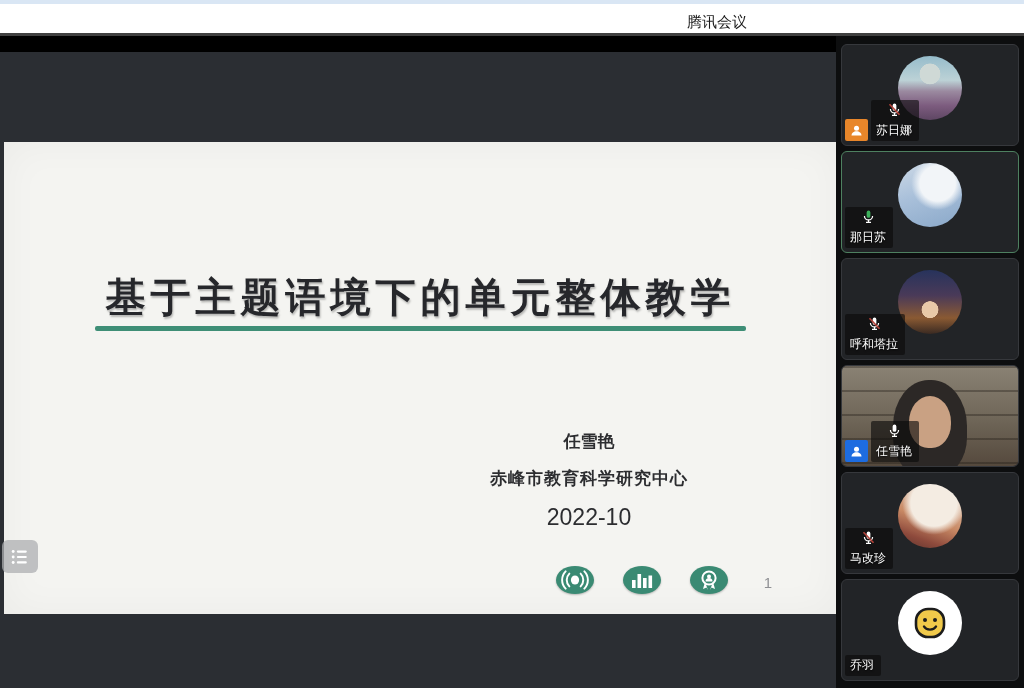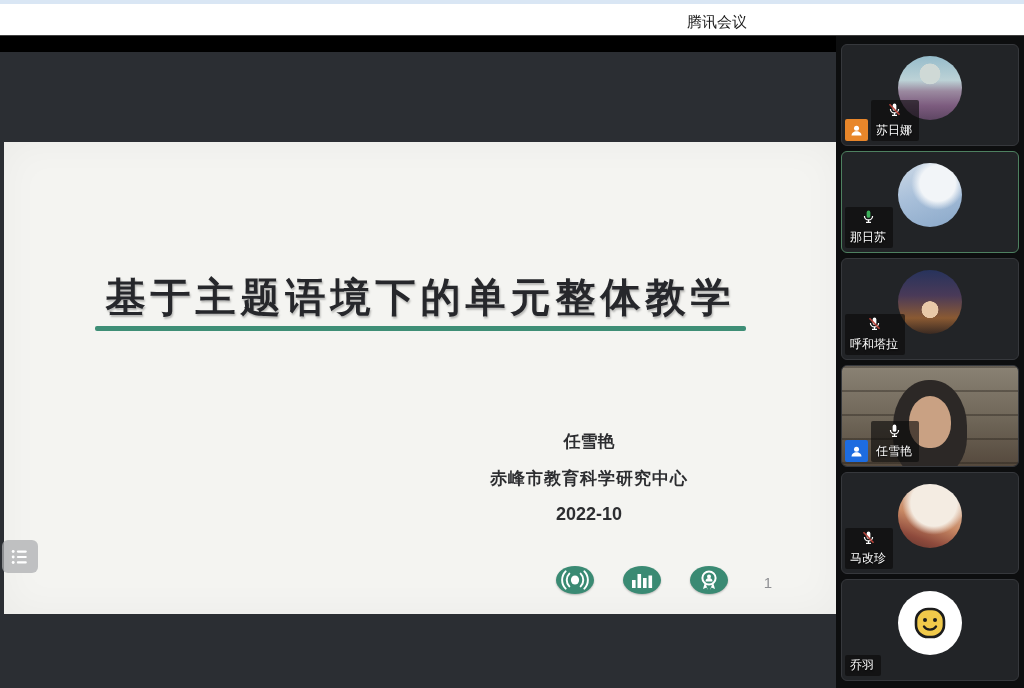--- a/index.html
+++ b/index.html
@@ -3,39 +3,39 @@
 <meta charset="utf-8">
 <style>
   * { margin:0; padding:0; box-sizing:border-box; }
   html,body { width:1024px; height:688px; overflow:hidden; background:#000;
               font-family:"Liberation Sans", sans-serif; }
   .app { position:relative; width:1024px; height:688px; }
 
   
   .titlebar-strip { position:absolute; left:0; top:0; width:1024px; height:4px; background:#d9e6f4; }
   .titlebar { position:absolute; left:0; top:4px; width:1024px; height:32px; background:#ffffff;
-              border-bottom:1px solid #404040; }
+              border-bottom:3px solid #404040; }
   .app-title { position:absolute; left:687px; top:9px; font-size:15px; color:#1a1a1a; }
 
   
   .stage { position:absolute; left:0; top:52px; width:836px; height:652px; background:#2b2e33; }
 
   .slide { position:absolute; left:4px; top:90px; width:833px; height:472px; background:#f4f4f1;
            box-shadow:inset 0 0 40px rgba(0,0,0,0.04); }
   .slide-title { position:absolute; left:0; top:128px; width:833px; text-align:center;
                  font-size:40px; font-weight:bold; color:#26272b; letter-spacing:5px;
                  font-family:"DejaVu Serif","Liberation Serif",serif;
                  text-shadow:1px 2px 2px rgba(0,0,0,0.25); }
   .slide-underline { position:absolute; left:91px; top:184px; width:651px; height:5px;
                      background:#3e8e76; border-radius:2px; }
   .slide-info { position:absolute; left:440px; top:288px; width:290px; text-align:center;
                 color:#2c2d30; font-family:"DejaVu Serif","Liberation Serif",serif; }
   .slide-info .author { font-size:17px; font-weight:bold; margin-bottom:14px; }
   .slide-info .org    { font-size:17px; font-weight:bold; margin-bottom:14px; letter-spacing:1px; }
-  .slide-info .date   { font-size:18px; font-weight:bold; font-family:"Liberation Sans",sans-serif; }
+  .slide-info .date   { font-size:23px; font-weight:normal; font-family:"Liberation Sans",sans-serif; }
 
   .slide-icons { position:absolute; left:552px; top:424px; display:flex; gap:29px; }
   .oval-icon { width:38px; height:28px; background:#3a8a73; border-radius:50%;
                display:flex; align-items:center; justify-content:center;
                box-shadow:0 1px 2px rgba(0,0,0,0.25); }
   .slide-pagenum { position:absolute; left:752px; top:432px; width:24px; text-align:center;
                    font-size:15px; color:#8f9094; }
 
   
   .list-btn { position:absolute; left:2px; top:488px; width:36px; height:33px;

